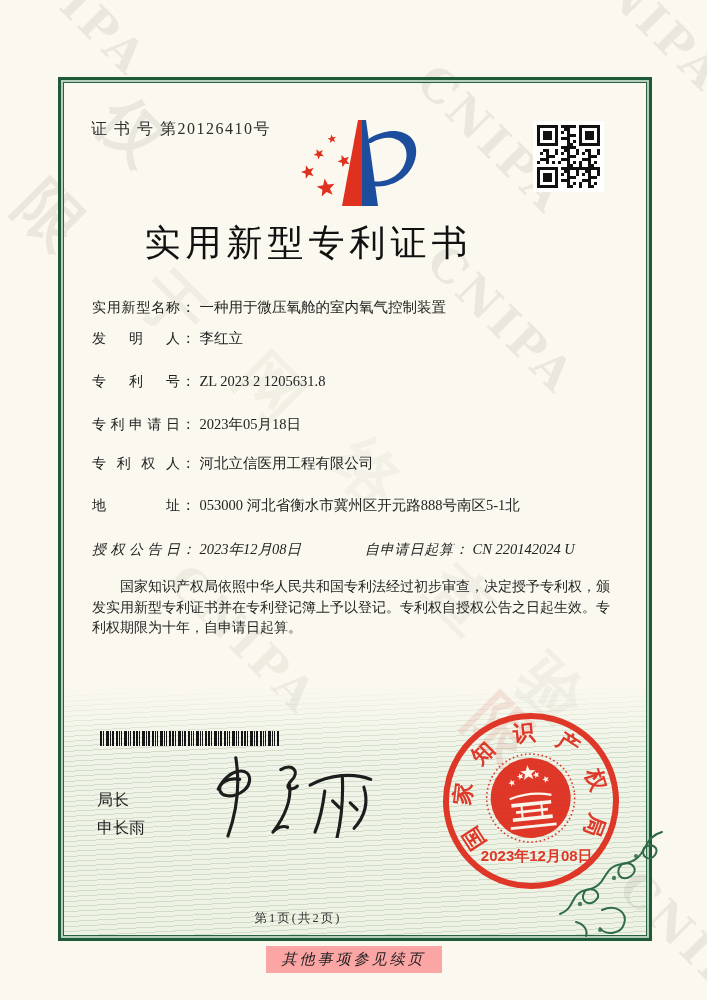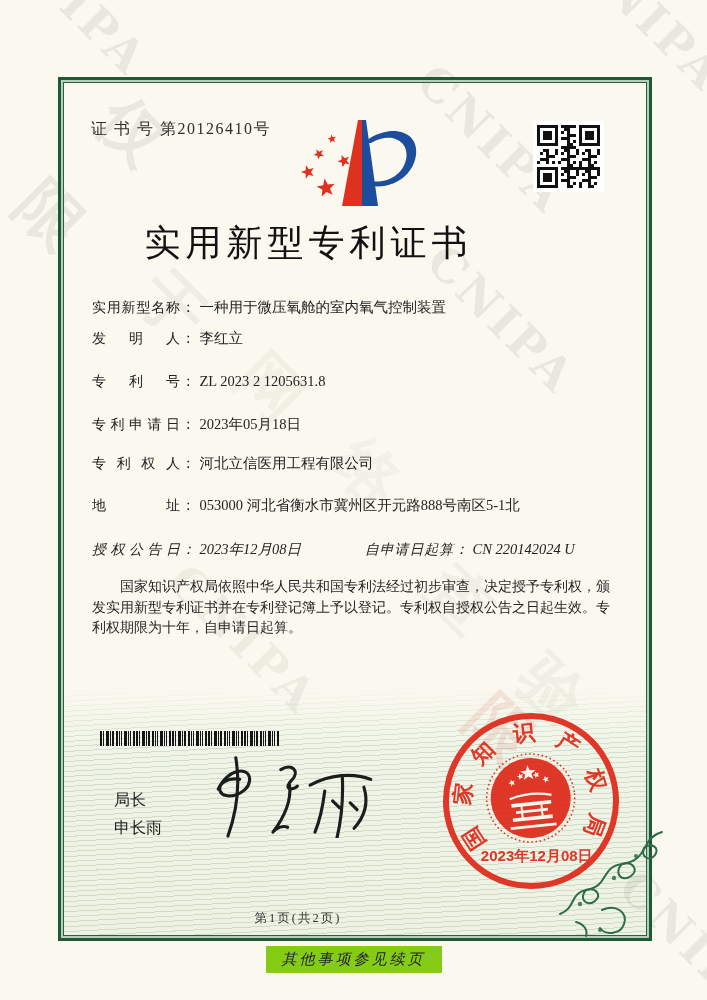--- a/index.html
+++ b/index.html
@@ -70,35 +70,35 @@
   .paras{
     position:absolute;left:92px;top:577px;width:524px;z-index:4;
     font-size:14px;line-height:20.5px;color:#262626;
   }
   .paras p{margin:0 0 2px 0;text-indent:2em;}
   
   .barcode{position:absolute;left:100px;top:731px;z-index:4;line-height:0;}
   .signer{
     position:absolute;left:97px;top:786px;z-index:4;
     font-family:"Liberation Sans","DejaVu Sans",sans-serif;
-    font-size:16px;color:#1c1c1c;line-height:28px;margin-left:17px;
+    font-size:16px;color:#1c1c1c;line-height:28px;
   }
   .signature{position:absolute;left:190px;top:750px;z-index:4;}
   .seal{
     position:absolute;left:436px;top:706px;z-index:5;
     transform:rotate(-6deg);opacity:0.93;
   }
   .flourish{position:absolute;left:556px;top:826px;z-index:5;}
   .page-num{
     position:absolute;left:0;top:910px;width:596px;z-index:4;
     text-align:center;font-size:12.5px;color:#333;letter-spacing:2px;
   }
   .note{
     position:absolute;left:50%;top:946px;transform:translateX(-50%);z-index:4;
-    background:#84cc16;padding:4px 16px;font-size:15px;font-style:italic;
+    background:#fca5a5;padding:4px 16px;font-size:15px;font-style:italic;
     letter-spacing:3px;color:#1f1f1f;white-space:nowrap;
   }
 </style>
 </head>
 <body>
 
 <span class="wm wm-latin" style="left:-20px;top:-26px;">CNIPA</span>
 <span class="wm wm-latin" style="left:556px;top:-10px;">CNIPA</span>
 <span class="wm wm-latin" style="left:398px;top:112px;">CNIPA</span>
 <span class="wm wm-latin" style="left:408px;top:292px;">CNIPA</span>

